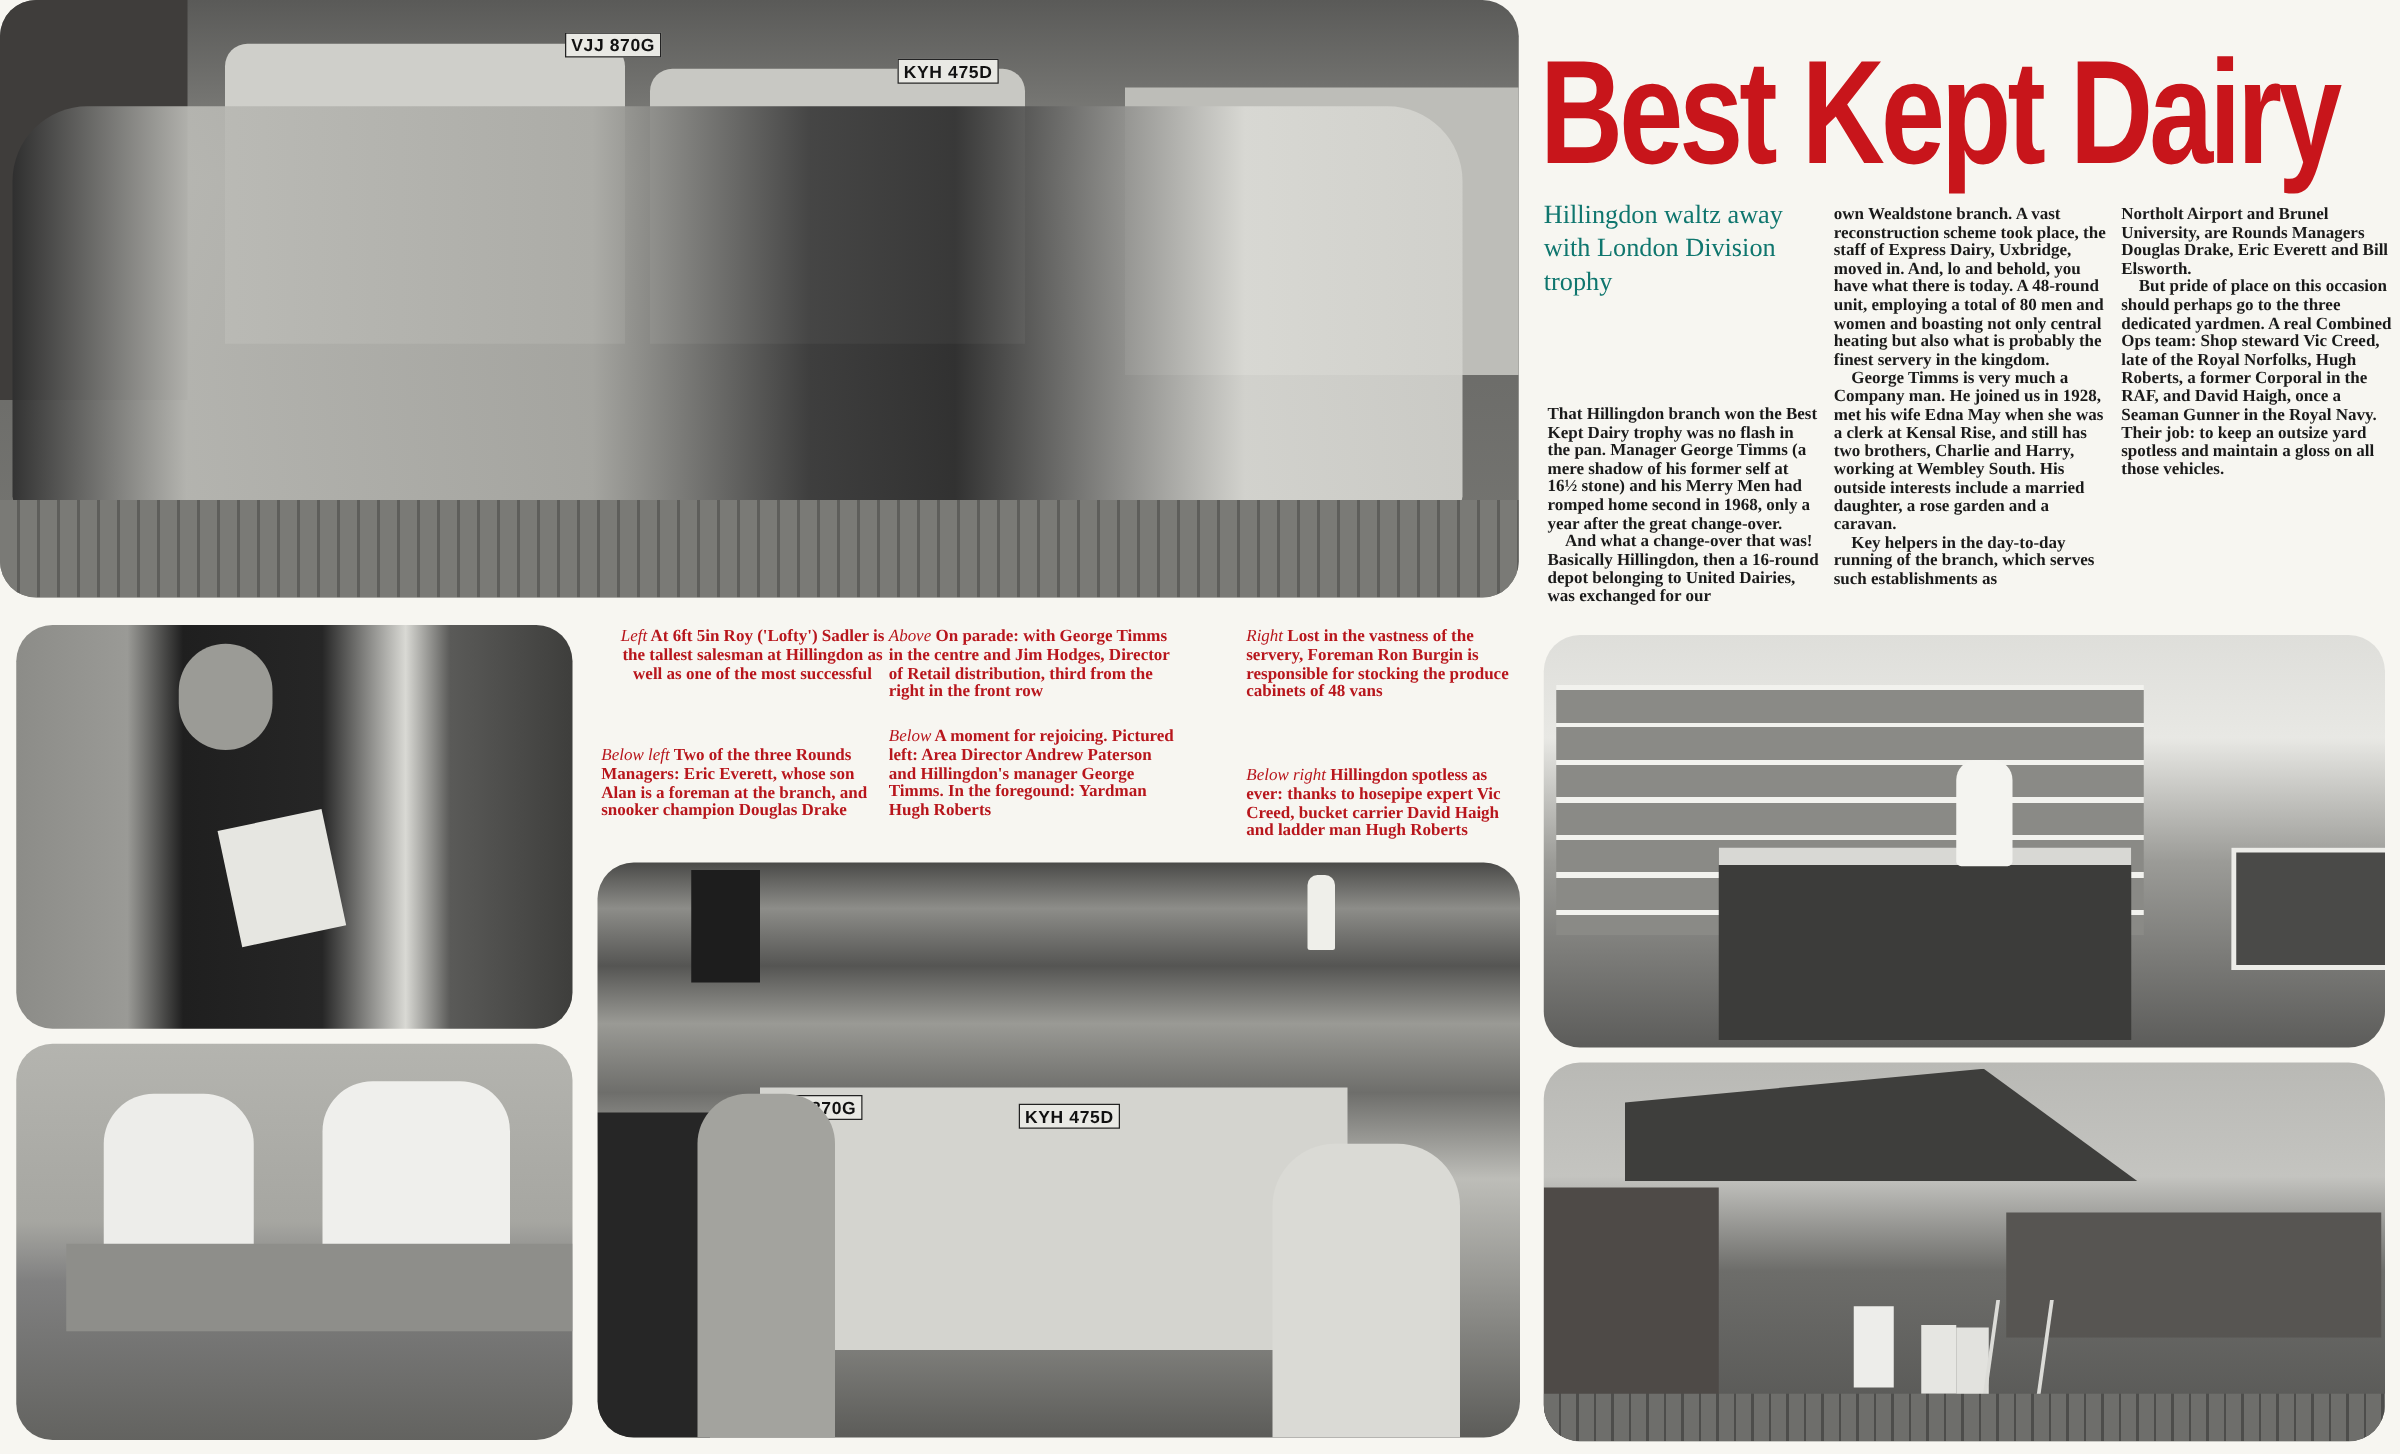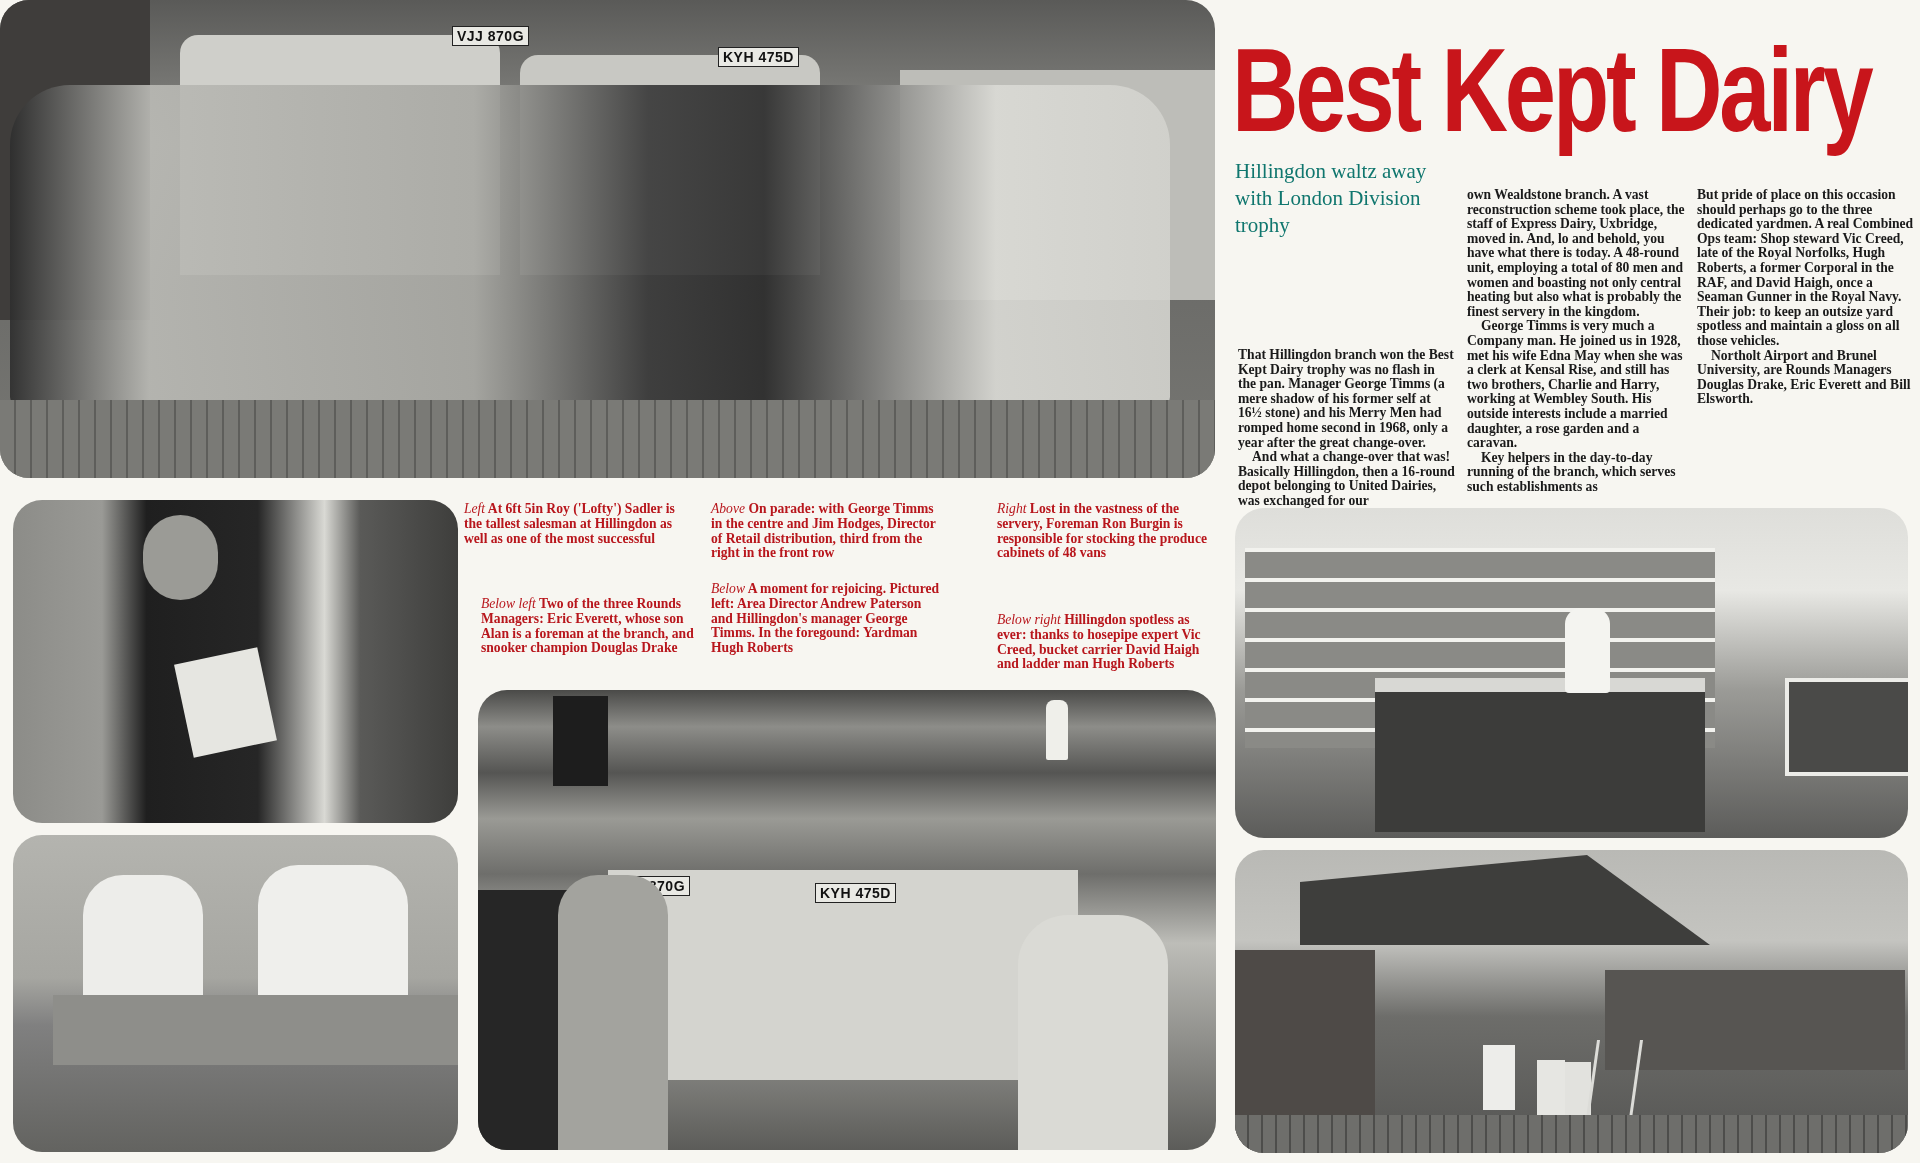--- a/index.html
+++ b/index.html
@@ -30,21 +30,21 @@
   .standfirst {
     position:absolute; left:1235px; top:158px; width:230px;
     font-family:"Liberation Serif", serif; color:#0f766e;
     font-size:21px; line-height:27px;
   }
   .col {
     position:absolute; font-family:"Liberation Serif", serif;
     font-size:13.6px; line-height:14.6px; color:#1a1a1a; font-weight:bold;
   }
   .col p { margin:0; text-indent:14px; }
-  .col p:first-child { text-indent:0;margin-top:24px; }
+  .col p:first-child { text-indent:0; }
   .end-mark { display:inline-block; width:11px; height:11px; background:#111; margin-left:4px; vertical-align:-1px; }
   .caption {
     position:absolute; font-family:"Liberation Serif", serif;
     font-size:13.6px; line-height:14.8px; color:#b8161c; font-weight:bold;
   }
   .caption .lead { font-style:italic; font-weight:normal; }
 </style>
 </head>
 <body>
 
@@ -65,35 +65,35 @@
 <div class="col" style="left:1238px;top:324px;width:218px;">
   <p>That Hillingdon branch won the Best Kept Dairy trophy was no flash in the pan. Manager George Timms (a mere shadow of his former self at 16½ stone) and his Merry Men had romped home second in 1968, only a year after the great change-over.</p>
   <p>And what a change-over that was! Basically Hillingdon, then a 16-round depot belonging to United Dairies, was exchanged for our</p>
 </div>
 <div class="col" style="left:1467px;top:164px;width:218px;">
   <p>own Wealdstone branch. A vast reconstruction scheme took place, the staff of Express Dairy, Uxbridge, moved in. And, lo and behold, you have what there is today. A 48-round unit, employing a total of 80 men and women and boasting not only central heating but also what is probably the finest servery in the kingdom.</p>
   <p>George Timms is very much a Company man. He joined us in 1928, met his wife Edna May when she was a clerk at Kensal Rise, and still has two brothers, Charlie and Harry, working at Wembley South. His outside interests include a married daughter, a rose garden and a caravan.</p>
   <p>Key helpers in the day-to-day running of the branch, which serves such establishments as</p>
 </div>
 <div class="col" style="left:1697px;top:164px;width:222px;">
+  <p>Northolt Airport and Brunel University, are Rounds Managers Douglas Drake, Eric Everett and Bill Elsworth.</p>
   <p>But pride of place on this occasion should perhaps go to the three dedicated yardmen. A real Combined Ops team: Shop steward Vic Creed, late of the Royal Norfolks, Hugh Roberts, a former Corporal in the RAF, and David Haigh, once a Seaman Gunner in the Royal Navy. Their job: to keep an outsize yard spotless and maintain a gloss on all those vehicles.</p>
-  <p>Northolt Airport and Brunel University, are Rounds Managers Douglas Drake, Eric Everett and Bill Elsworth.</p>
 </div>
 
 <div class="photo" style="left:13px;top:500px;width:445px;height:323px;background:linear-gradient(90deg,#8c8c88 0%,#9a9a96 20%,#1f1f1f 30%,#262626 55%,#d9d9d4 70%,#5a5a58 78%,#3e3e3c 100%);">
   <div class="shade" style="left:170px;top:155px;width:85px;height:95px;background:#e6e6e1;transform:rotate(-12deg);"></div>
   <div class="shade" style="left:130px;top:15px;width:75px;height:85px;background:#9b9b96;border-radius:40px;"></div>
 </div>
 <div class="photo" style="left:13px;top:835px;width:445px;height:317px;background:linear-gradient(180deg,#b4b4af 0%,#a6a6a1 45%,#808080 60%,#636360 100%);">
   <div class="shade" style="left:70px;top:40px;width:120px;height:150px;background:#ededea;border-radius:40px 40px 6px 6px;"></div>
   <div class="shade" style="left:245px;top:30px;width:150px;height:145px;background:#efefec;border-radius:40px 40px 6px 6px;"></div>
   <div class="shade" style="left:40px;top:160px;width:405px;height:70px;background:#8e8e8a;"></div>
 </div>
 
-<div class="caption" style="left:464px;top:502px;width:220px;">
+<div class="caption" style="left:492px;top:502px;width:220px;text-align:center;">
   <span class="lead">Left</span>
   <span>At 6ft 5in Roy ('Lofty') Sadler is the tallest salesman at Hillingdon as well as one of the most successful</span>
 </div>
 <div class="caption" style="left:481px;top:597px;width:220px;">
   <span class="lead">Below left</span>
   <span>Two of the three Rounds Managers: Eric Everett, whose son Alan is a foreman at the branch, and snooker champion Douglas Drake</span>
 </div>
 <div class="caption" style="left:711px;top:502px;width:235px;">
   <span class="lead">Above</span>
   <span>On parade: with George Timms in the centre and Jim Hodges, Director of Retail distribution, third from the right in the front row</span>

